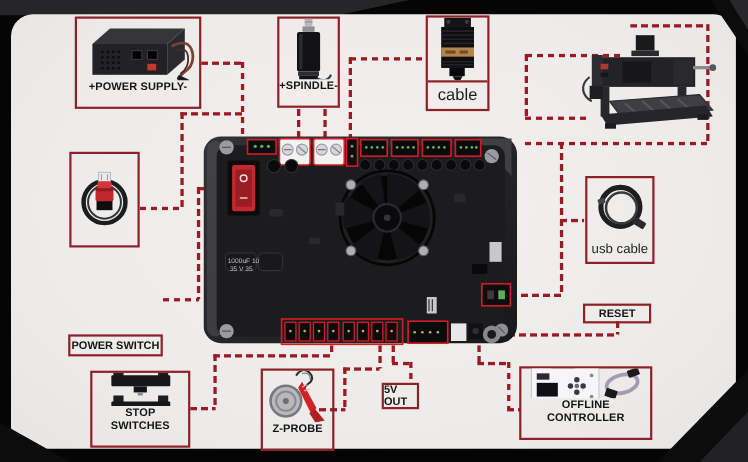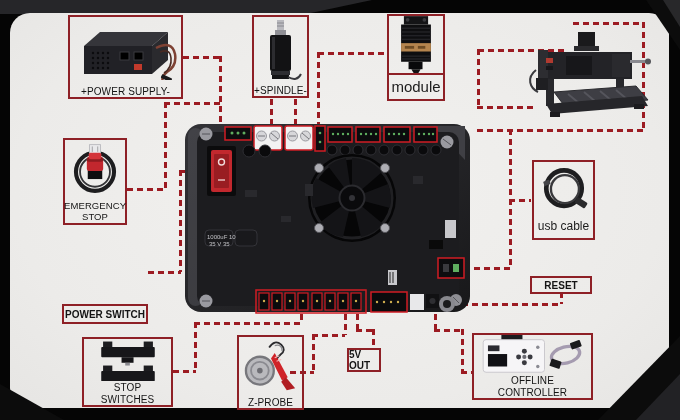--- a/index.html
+++ b/index.html
@@ -8,22 +8,22 @@
   .bgwedge{position:absolute;inset:0;pointer-events:none;}
   #card{position:absolute;left:10px;top:13px;width:659px;height:395px;border-radius:20px;
         background:radial-gradient(ellipse at 50% 45%, #f2f1ef 0%, #ecebe9 70%, #e6e5e3 100%);}
   
   .dh{position:absolute;height:3px;background:repeating-linear-gradient(90deg,#9c1b22 0 6px,transparent 6px 10px);}
   .dv{position:absolute;width:3px;background:repeating-linear-gradient(180deg,#9c1b22 0 6px,transparent 6px 10px);}
   
   .box{position:absolute;border:2px solid #8e2026;box-sizing:border-box;display:flex;
        flex-direction:column;align-items:center;justify-content:flex-end;}
   .img{flex:1;width:100%;display:flex;align-items:center;justify-content:center;overflow:hidden;}
-  .lbl{font-weight:400;font-size:10px;line-height:1.15;color:#141414;text-align:center;
-       padding:1px 2px 0;letter-spacing:.1px;}
+  .lbl{font-weight:700;font-size:10px;line-height:1.15;color:#141414;text-align:center;
+       padding:1px 2px 12px;letter-spacing:.1px;}
   .lbl.sm{font-size:9.5px;}
   .lbl-lg{font-weight:400;font-size:15px;color:#1c1c1c;text-align:center;width:100%;
           border-top:2px solid #8e2026;padding:3px 0 4px;box-sizing:border-box;}
   .lbl-md{font-weight:400;font-size:12px;color:#1c1c1c;text-align:center;padding:1px 0 5px;}
   .tag{position:absolute;border:2px solid #8e2026;box-sizing:border-box;display:flex;
        align-items:center;justify-content:center;font-weight:700;font-size:10px;color:#141414;}
   svg text{font-family:"Liberation Sans",sans-serif;}
   .over{position:absolute;inset:0;pointer-events:none;}
 </style>
 </head>
@@ -144,21 +144,21 @@
           <line x1="13" y1="44" x2="45" y2="44"></line>
             <line x1="13" y1="47" x2="45" y2="47"></line>
         </g>
         <rect x="13" y="30" width="32" height="9" fill="#b5854e"></rect>
         <rect x="17" y="33" width="10" height="3" fill="#6e4c24"></rect>
         <rect x="31" y="33" width="8" height="3" fill="#6e4c24"></rect>
         <rect x="21" y="50" width="15" height="8" fill="#09090b"></rect>
         <polygon points="24,58 34,58 31,63 27,63" fill="#101012"></polygon>
       </svg>
     </div>
-    <div class="lbl-lg">module</div>
+    <div class="lbl-lg">cable</div>
   </div>
 
   <div style="position:absolute;left:516px;top:30px;">
     <svg width="138" height="92" viewBox="0 0 138 92">
       <rect x="62" y="2" width="17" height="14" fill="#1a1a1c"></rect>
       <rect x="58" y="16" width="25" height="5" fill="#2a2a2d"></rect>
       <rect x="26" y="22" width="90" height="27" fill="#232327"></rect>
       <rect x="22" y="20" width="10" height="31" fill="#2d2d31"></rect>
       <rect x="30" y="28" width="7" height="5" fill="#b03a30"></rect>
       <rect x="30" y="36" width="7" height="4" fill="#17171a"></rect>
@@ -190,21 +190,20 @@
         <circle cx="32" cy="33" r="16.5" fill="none" stroke="#343437" stroke-width="2"></circle>
         <rect x="26" y="3" width="12" height="10" fill="#e9e9eb" stroke="#b9b9bd"></rect>
         <line x1="29" y1="5" x2="29" y2="11" stroke="#9a9a9e"></line>
         <line x1="35" y1="5" x2="35" y2="11" stroke="#9a9a9e"></line>
         <rect x="24" y="31" width="16" height="10" fill="#0d0d0f"></rect>
         <rect x="23" y="17" width="18" height="15" rx="2" fill="#c2272e"></rect>
         <rect x="23" y="17" width="18" height="5" rx="2" fill="#8e1b20"></rect>
         <rect x="25" y="12" width="14" height="7" rx="2" fill="#d4343a"></rect>
       </svg>
     </div>
-    <div class="lbl sm">EMERGENCY STOP</div>
   </div>
 
   <div class="tag" style="left:62px;top:261px;width:86px;height:20px;margin-top:43px;">
     <span>POWER SWITCH</span>
   </div>
 
   <div class="box" style="left:532px;top:160px;width:63px;height:80px;">
     <div class="img">
       <svg width="56" height="56" viewBox="0 0 60 56">
         <circle cx="30" cy="26" r="19" fill="none" stroke="#1e1e20" stroke-width="5"></circle>

